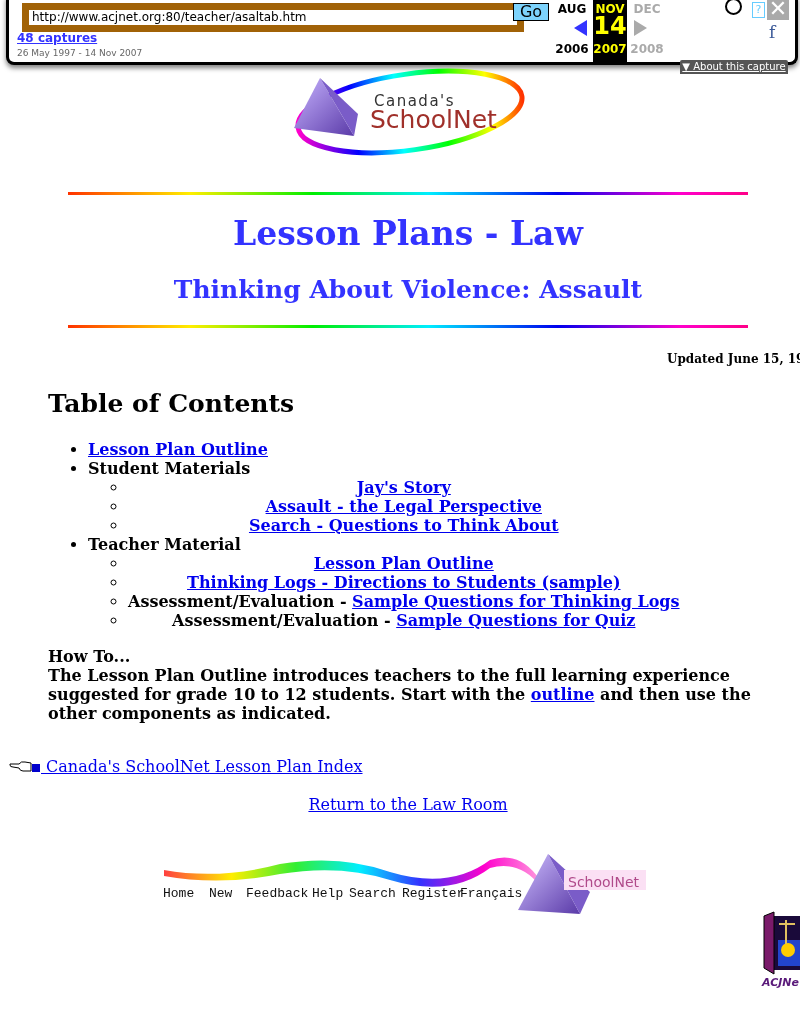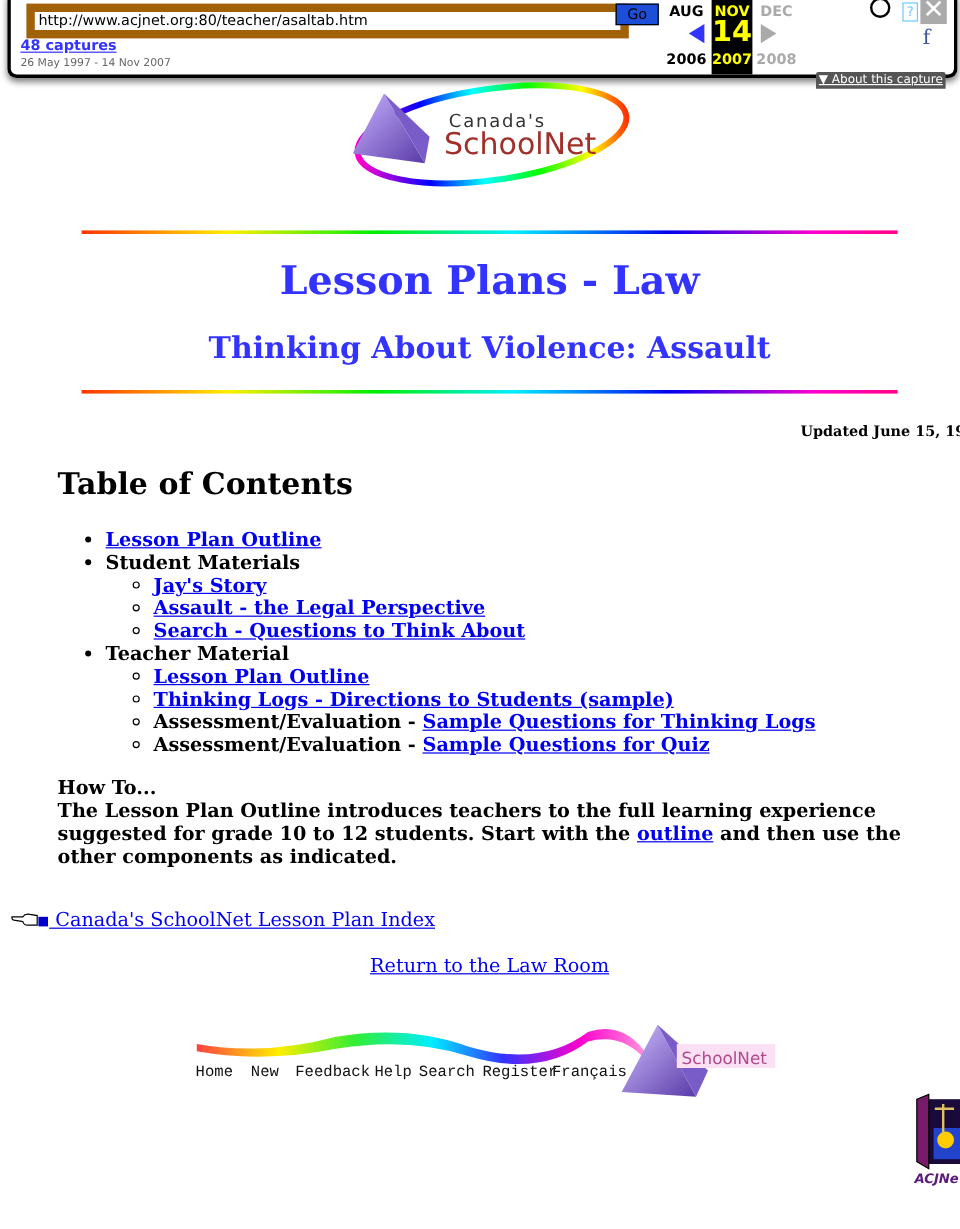--- a/index.html
+++ b/index.html
@@ -5,22 +5,22 @@
   html, body { margin: 0; padding: 0; background: #ffffff; }
   body { width: 800px; height: 1024px; position: relative; overflow: hidden; font-family: "DejaVu Serif", serif; color: #000; }
   a { color: #0000ee; text-decoration: underline; }
 
   
   #wb-toolbar { position: absolute; left: 6px; top: -4px; width: 786px; height: 66px; background: #fff;
     border: 3px solid #000; border-top: none; border-radius: 0 0 8px 8px; box-shadow: 0 3px 5px rgba(0,0,0,0.5);
     font-family: "DejaVu Sans", sans-serif; }
   #wb-url { position: absolute; left: 13px; top: 7px; width: 482px; height: 15px; border: 7px solid #a16207;
     font-size: 12px; padding: 0 3px; line-height: 15px; font-family: "DejaVu Sans", sans-serif; color:#000; background:#fff; box-sizing: content-box; }
-  #wb-go { position: absolute; left: 504px; top: 7px; width: 34px; height: 16px; border: 1px solid #000; background: #1d4ed8;
-    font-size: 12px; text-align: center; line-height: 16px; }
+  #wb-go { position: absolute; left: 504px; top: 7px; width: 34px; height: 16px; border: 1px solid #000; background: #7dd3fc;
+    font-size: 16px; text-align: center; line-height: 16px; }
   #wb-captures { position: absolute; left: 8px; top: 35px; font-size: 12px; font-weight: bold; color: #3333ff; }
   #wb-range { position: absolute; left: 8px; top: 52px; font-size: 9px; color: #666; }
   .wb-col { position: absolute; top: 0; width: 36px; text-align: center; height: 66px; }
   .wb-mon { position: absolute; top: 6px; left: 0; width: 100%; font-size: 12px; font-weight: bold; }
   .wb-yr { position: absolute; top: 46px; left: 0; width: 100%; font-size: 12px; font-weight: bold; }
   #wb-col-prev { left: 545px; }
   #wb-col-cur { left: 584px; width: 34px; background: #000; }
   #wb-col-next { left: 620px; }
   #wb-col-cur .wb-mon, #wb-col-cur .wb-yr { color: #ffff00; }
   #wb-day { position: absolute; top: 16px; left: 0; width: 100%; font-size: 24px; font-weight: bold; color: #ffff00; }
@@ -43,21 +43,21 @@
   .rainbow { position: absolute; left: 68px; width: 680px; height: 3px;
     background: linear-gradient(to right, #ff3300 0%, #ffee00 18%, #00ee00 36%, #00eeff 53%, #0000ee 72%, #ff00cc 90%, #ff0088 100%); }
 
   #title { position: absolute; left: 0; top: 214px; width: 816px; text-align: center; font-size: 33px; font-weight: bold; color: #3333ff; }
   #subtitle { position: absolute; left: 0; top: 275px; width: 816px; text-align: center; font-size: 25px; font-weight: bold; color: #3333ff; }
   #updated { position: absolute; left: 667px; top: 352px; font-size: 12px; font-weight: bold; white-space: nowrap; }
 
   #toc-heading { position: absolute; left: 48px; top: 389px; font-size: 25px; font-weight: bold; margin: 0; text-align: right; }
   #toc { position: absolute; left: 48px; top: 440px; font-size: 16px; line-height: 19px; }
   #toc ul { margin: 0; padding-left: 40px; font-weight: bold; }
-  #toc ul ul { list-style-type: circle; }
+  #toc ul ul { list-style-type: circle; text-align: center; }
   #toc li { white-space: nowrap; }
 
   #howto { position: absolute; left: 48px; top: 647px; width: 720px; font-size: 16px; line-height: 19px; font-weight: bold; }
   #index-link-wrap { position: absolute; left: 9px; top: 757px; font-size: 16px; white-space: nowrap; }
   #hand-icon { display: inline-block; width: 32px; height: 14px; vertical-align: -1px; }
   #return-link-wrap { position: absolute; left: 0; top: 795px; width: 816px; text-align: center; font-size: 16px; }
 
   #nav-banner { position: absolute; left: 160px; top: 850px; width: 490px; height: 66px; }
   #nav-banner .nav-item { position: absolute; top: 36px; font-family: Liberation Mono, monospace; font-size: 13px; color: #111; text-decoration: none; }
   #acj-icon { position: absolute; left: 762px; top: 910px; width: 38px; height: 82px; }

